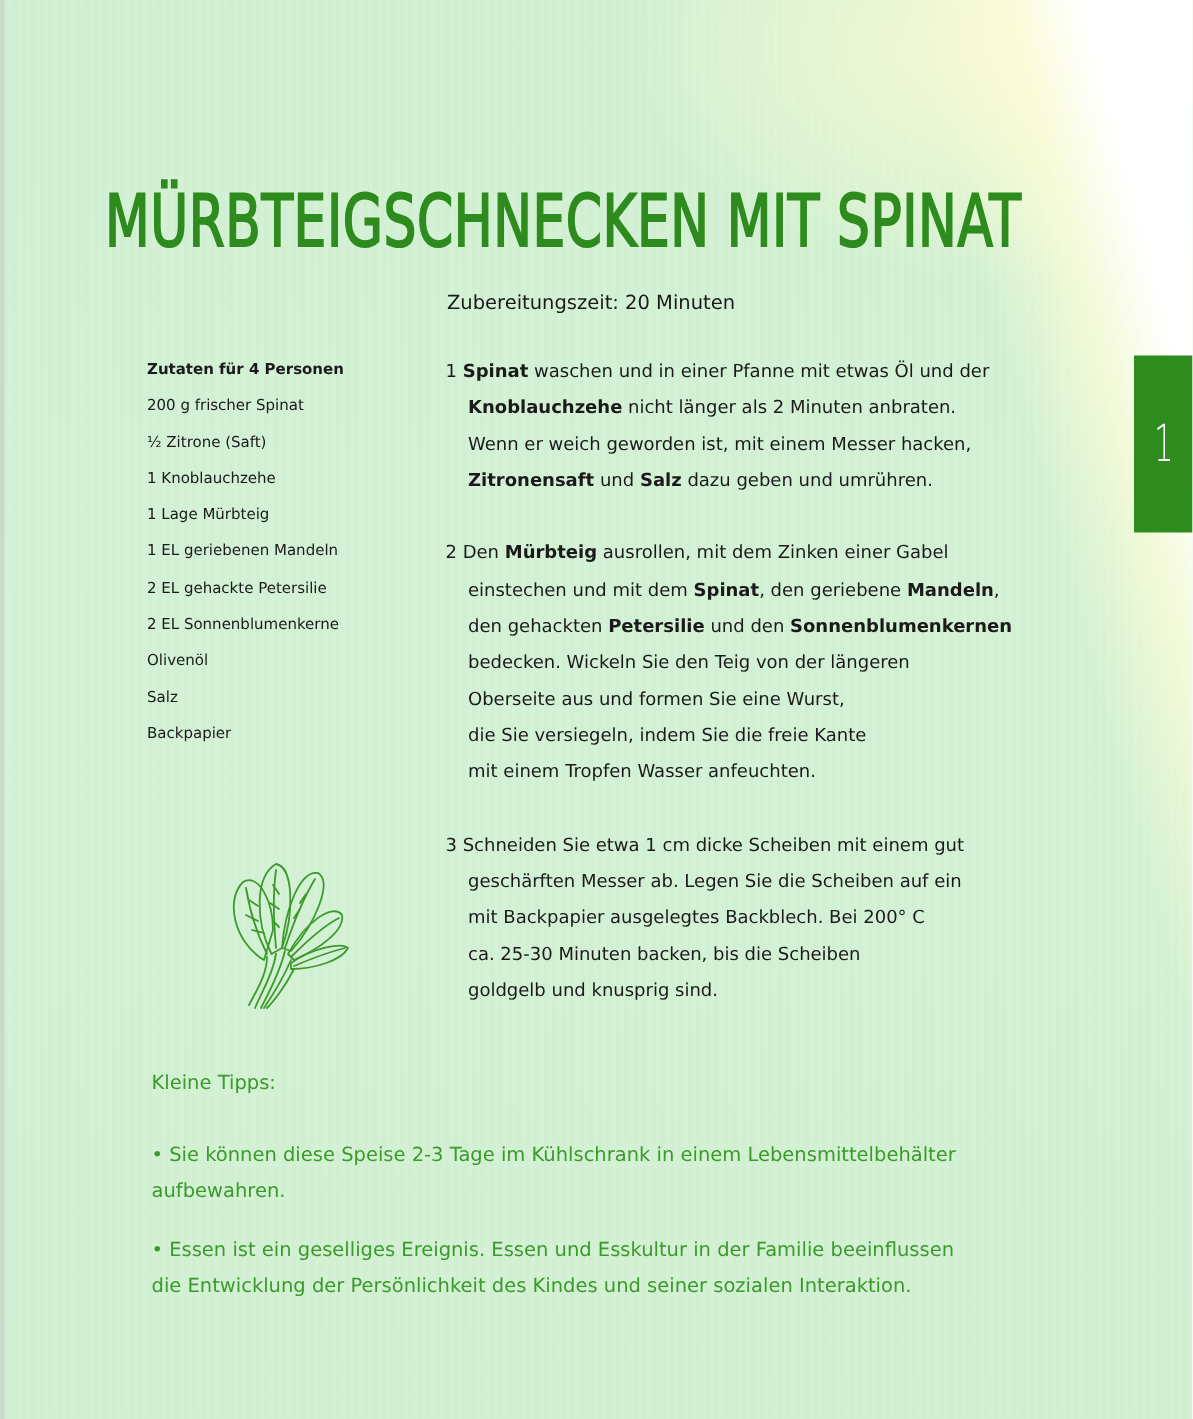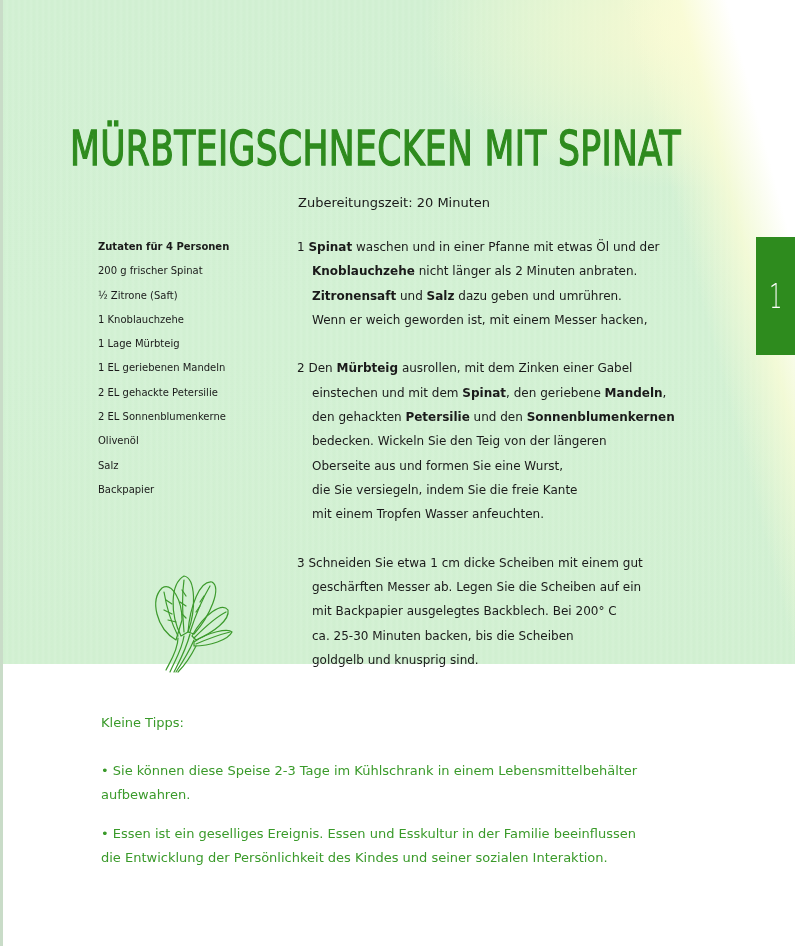--- a/index.html
+++ b/index.html
@@ -10,21 +10,21 @@
       width: 795px;
       height: 946px;
       position: relative;
       overflow: hidden;
       background: #ffffff;
       font-family: "DejaVu Sans", sans-serif;
     }
     .page {
       position: absolute;
       left: 0; top: 0;
-      width: 795px; height: 664px;
+      width: 795px; height: 946px;
       background:
         linear-gradient(75deg, rgba(255,255,255,0) 0%, rgba(255,255,255,0) 82%, rgba(250,252,215,0.8) 88%, #ffffff 93%, #ffffff 100%),
         linear-gradient(160deg, rgba(0,0,0,0) 0%, rgba(0,0,0,0) 55%, rgba(0,0,0,0) 100%),
         radial-gradient(ellipse 280px 160px at 700px 30px, rgba(252,250,210,0.95) 0%, rgba(245,250,210,0.6) 50%, rgba(210,240,210,0) 100%),
         repeating-linear-gradient(90deg, rgba(255,255,255,0.05) 0px, rgba(255,255,255,0.05) 2px, rgba(180,220,180,0.05) 3px, rgba(255,255,255,0) 6px),
         linear-gradient(180deg, #d2f0d3 0%, #d3f1d4 50%, #d2f0d2 100%);
     }
     .page::before {
       content: "";
       position: absolute;
@@ -145,22 +145,22 @@
     <div>2 EL Sonnenblumenkerne</div>
     <div>Olivenöl</div>
     <div>Salz</div>
     <div>Backpapier</div>
   </div>
 
   <div class="steps" id="steps">
       <div class="step">
         <div class="step-line"><span>1 </span><b>Spinat</b><span> waschen und in einer Pfanne mit etwas Öl und der</span></div>
         <div class="step-line indent"><b>Knoblauchzehe</b><span> nicht länger als 2 Minuten anbraten.</span></div>
+        <div class="step-line indent"><span>Wenn er weich geworden ist, mit einem Messer hacken,</span></div>
         <div class="step-line indent"><b>Zitronensaft</b><span> und </span><b>Salz</b><span> dazu geben und umrühren.</span></div>
-        <div class="step-line indent"><span>Wenn er weich geworden ist, mit einem Messer hacken,</span></div>
       </div>
       <div class="step">
         <div class="step-line"><span>2 Den </span><b>Mürbteig</b><span> ausrollen, mit dem Zinken einer Gabel</span></div>
         <div class="step-line indent"><span>einstechen und mit dem </span><b>Spinat</b><span>, den geriebene </span><b>Mandeln</b><span>,</span></div>
         <div class="step-line indent"><span>den gehackten </span><b>Petersilie</b><span> und den </span><b>Sonnenblumenkernen</b></div>
         <div class="step-line indent"><span>bedecken. Wickeln Sie den Teig von der längeren</span></div>
         <div class="step-line indent"><span>Oberseite aus und formen Sie eine Wurst,</span></div>
         <div class="step-line indent"><span>die Sie versiegeln, indem Sie die freie Kante</span></div>
         <div class="step-line indent"><span>mit einem Tropfen Wasser anfeuchten.</span></div>
       </div>

